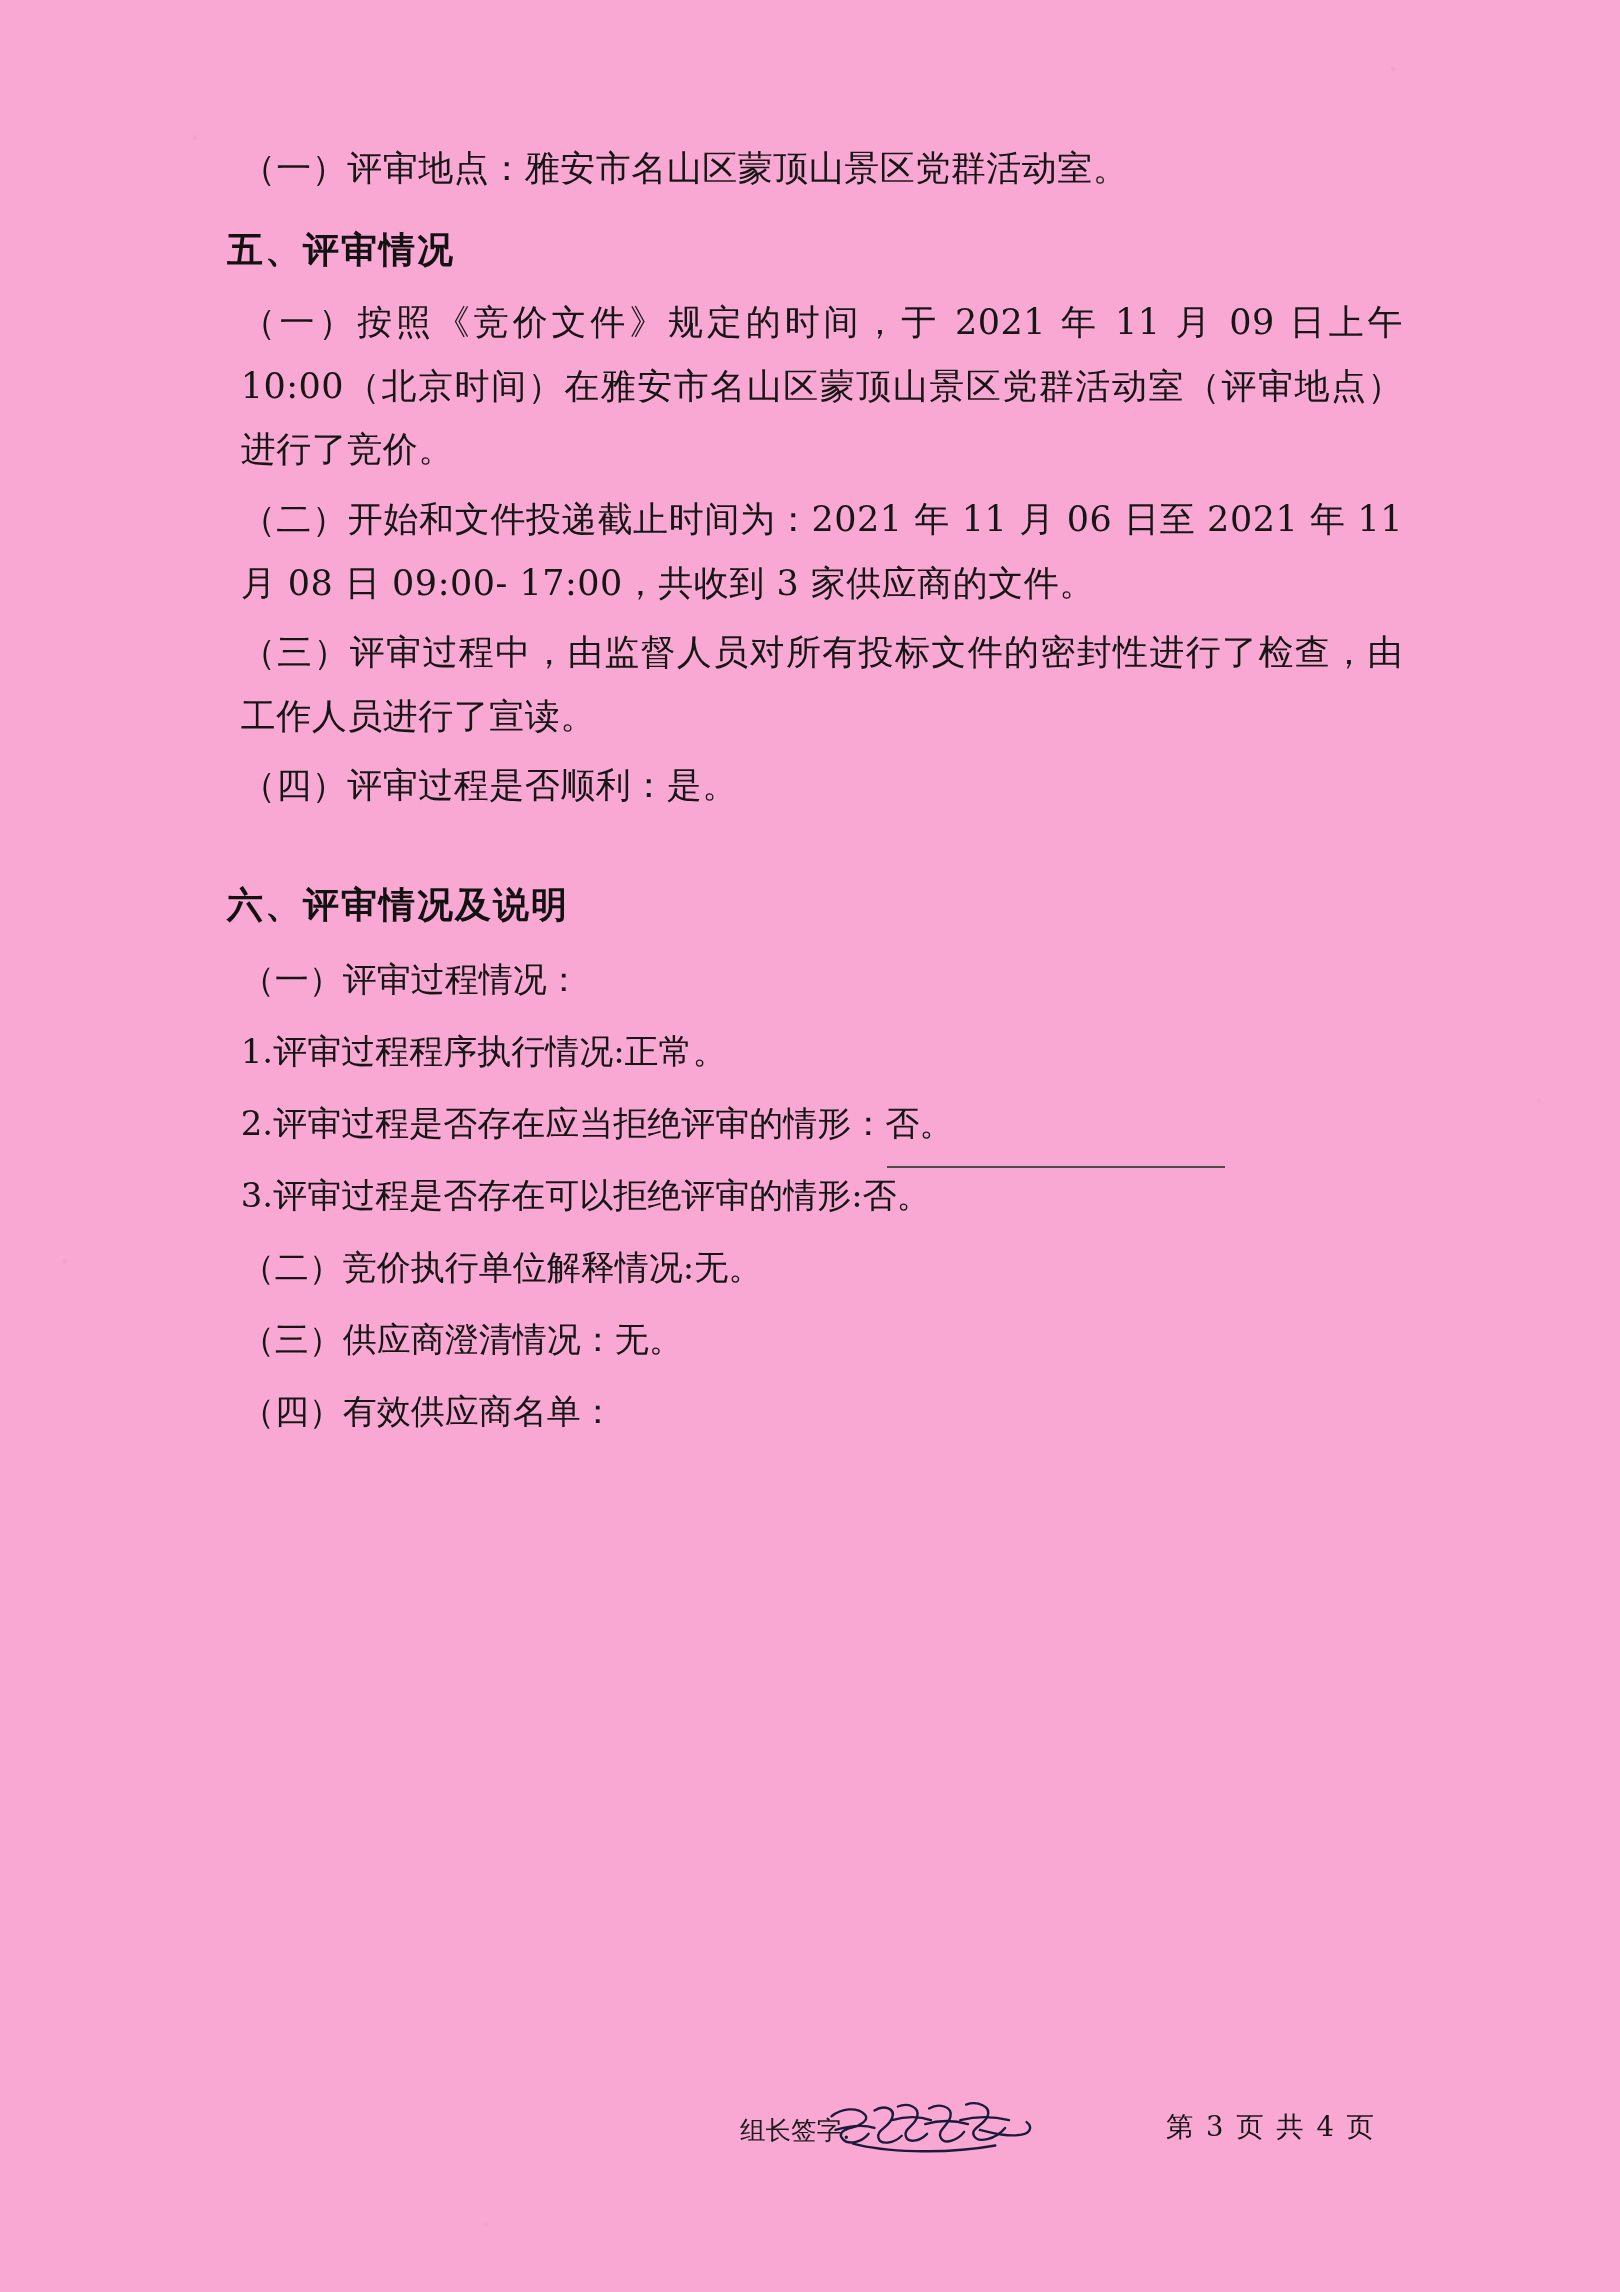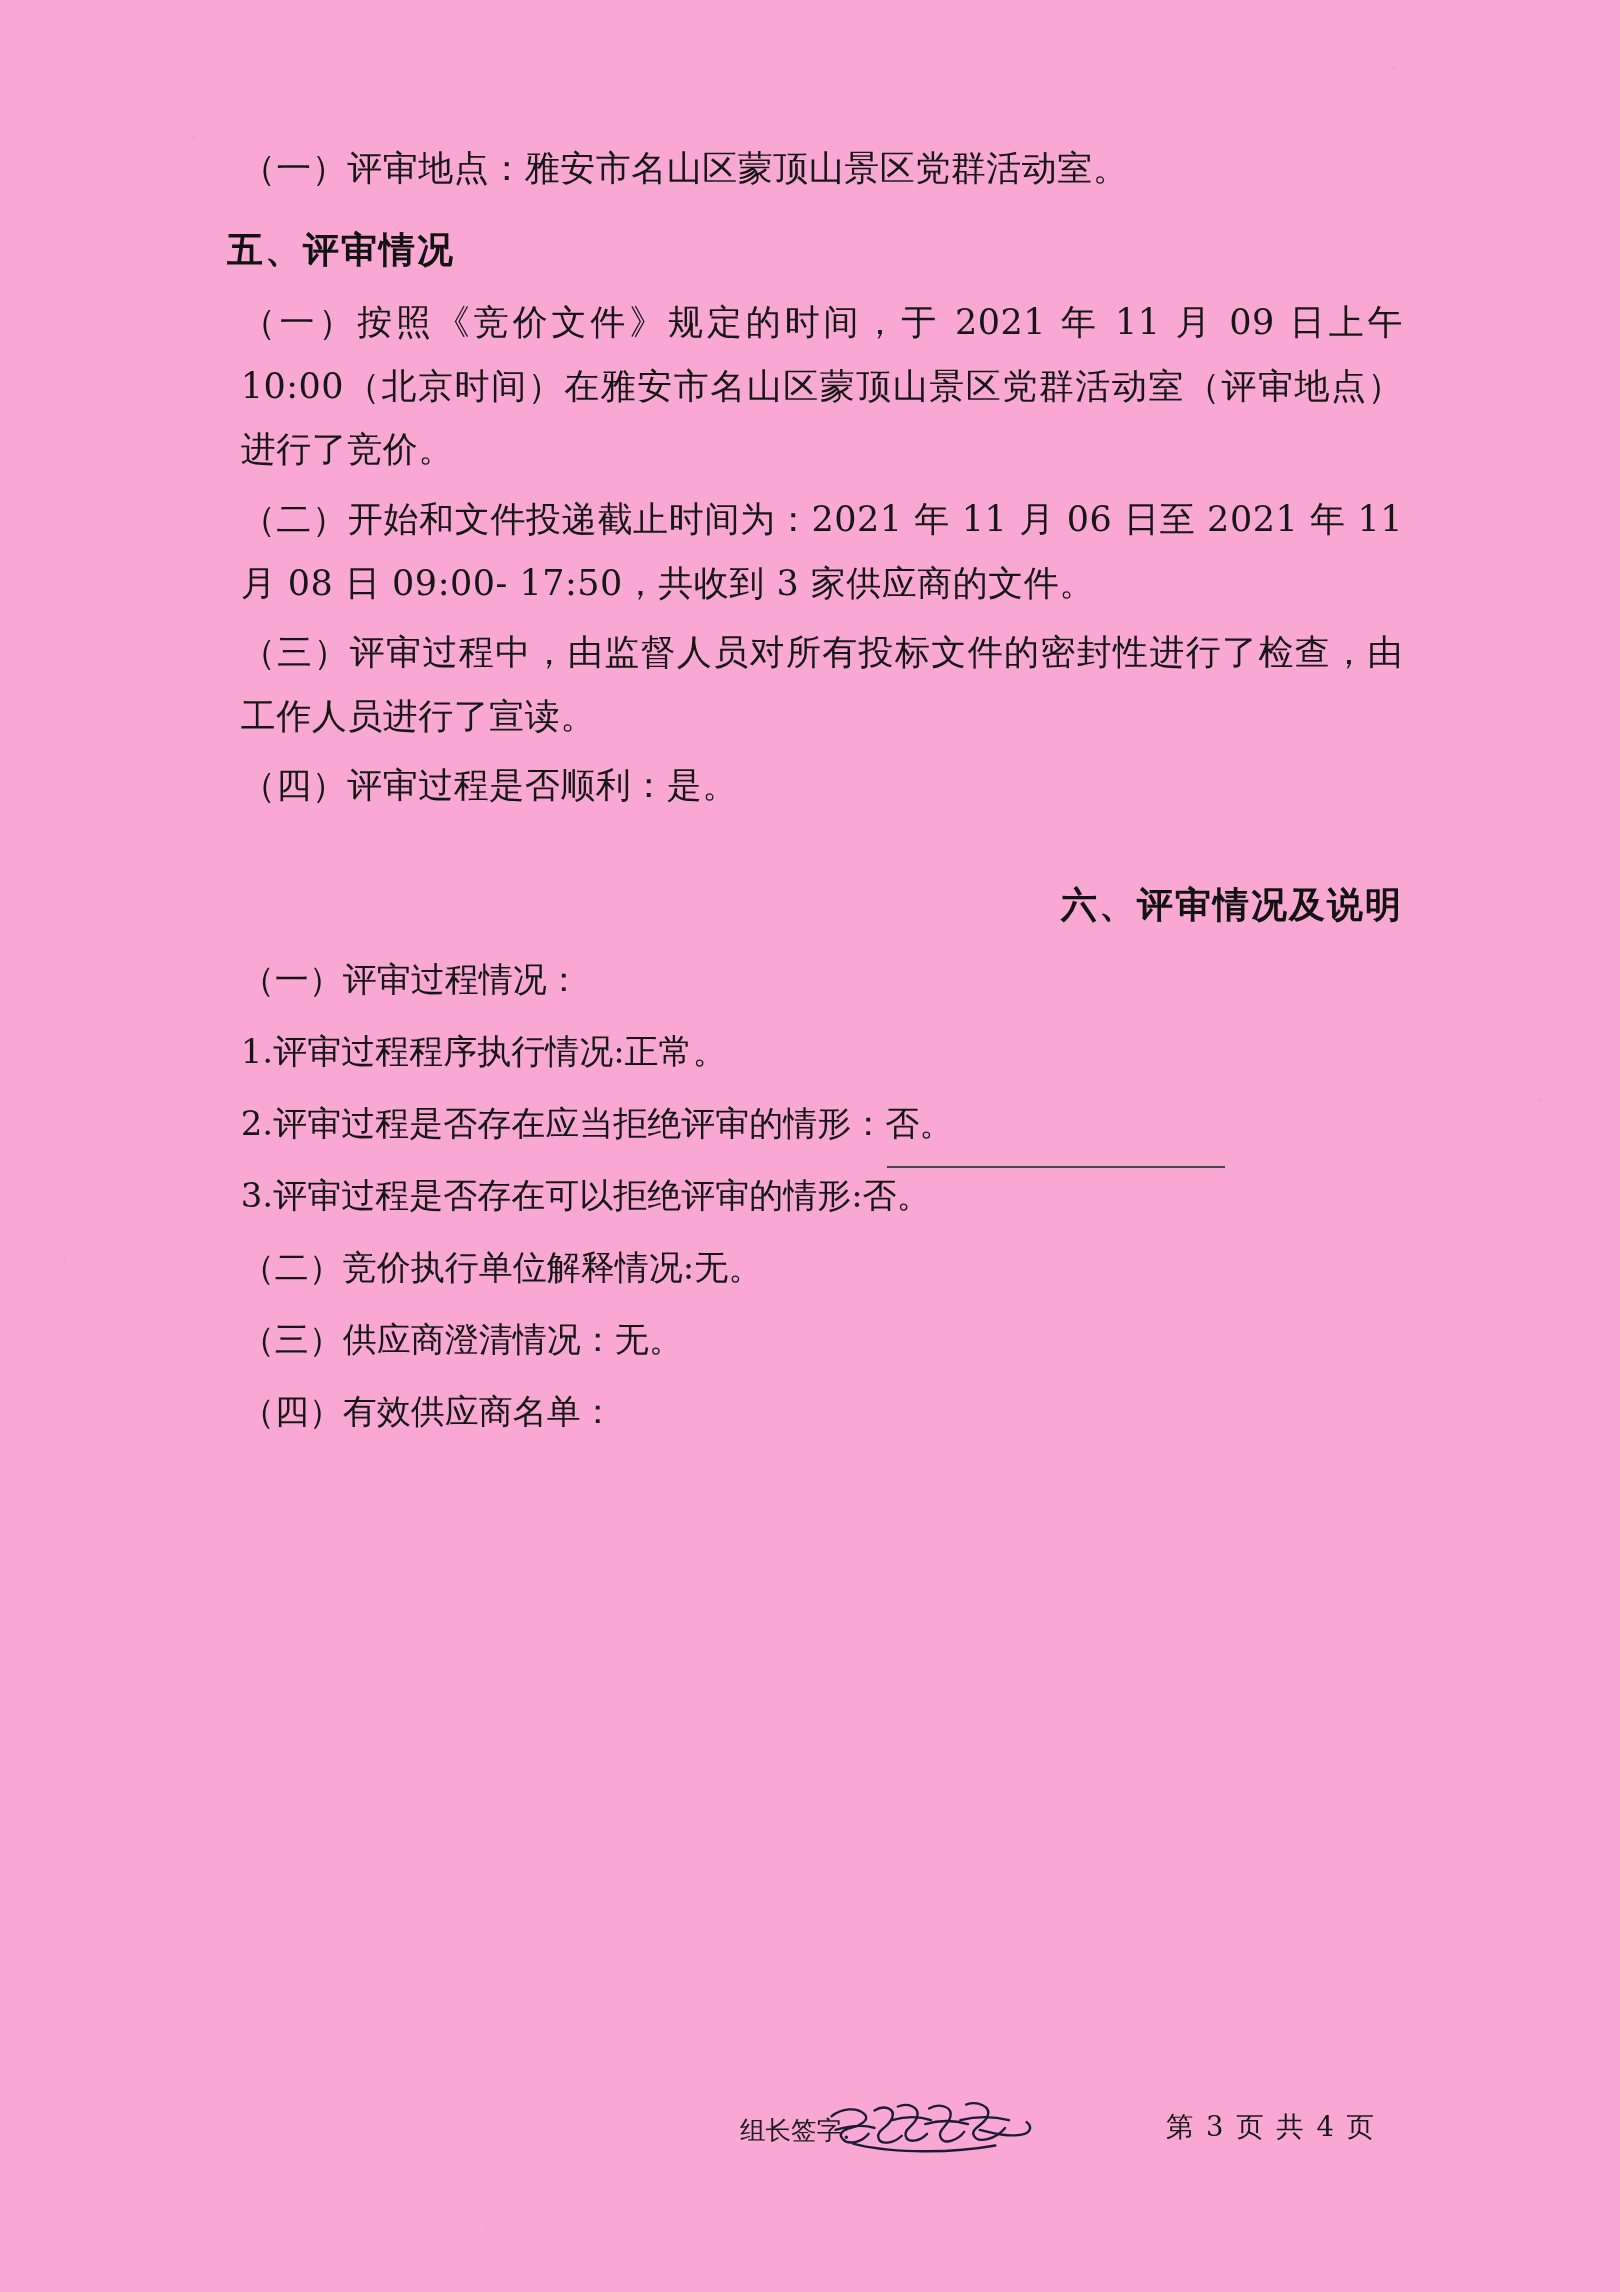--- a/index.html
+++ b/index.html
@@ -53,21 +53,21 @@
   .heading {
     margin: 25.5px 0 15.7px 0;
     font-size: 36px;
     letter-spacing: 2px;
     font-weight: 600;
     color: #121212;
   }
   .heading-2 {
     margin: 63px 0 21.6px 0;
     font-size: 36px;
-    text-align: right;
+    text-align: left;
     letter-spacing: 2px;
     font-weight: 600;
     color: #121212;
   }
   .list-para {
     margin: 0 0 17.6px 0;
     font-size: 34px;
     line-height: 1.6;
     padding-left: 13.7px;
     color: #161616;
@@ -117,21 +117,21 @@
 <div class="page">
   <div class="scan-noise"></div>
 
   <div class="content">
 
     <p class="para indent">（一）评审地点：雅安市名山区蒙顶山景区党群活动室。</p>
 
     <div class="heading">五、评审情况</div>
 
     <p class="para indent">（一）按照《竞价文件》规定的时间，于 2021 年 11 月 09 日上午 10:00（北京时间）在雅安市名山区蒙顶山景区党群活动室（评审地点）进行了竞价。</p>
-    <p class="para indent">（二）开始和文件投递截止时间为：2021 年 11 月 06 日至 2021 年 11 月 08 日 09:00- 17:50，共收到 3 家供应商的文件。</p>
+    <p class="para indent">（二）开始和文件投递截止时间为：2021 年 11 月 06 日至 2021 年 11 月 08 日 09:00- 17:00，共收到 3 家供应商的文件。</p>
     <p class="para indent">（三）评审过程中，由监督人员对所有投标文件的密封性进行了检查，由工作人员进行了宣读。</p>
     <p class="para indent">（四）评审过程是否顺利：是。</p>
 
     <div class="heading-2">六、评审情况及说明</div>
 
     <p class="list-para">（一）评审过程情况：</p>
     <p class="list-para">1.评审过程程序执行情况:正常。</p>
     <p class="list-para">2.评审过程是否存在应当拒绝评审的情形：否。</p>
     <p class="list-para">3.评审过程是否存在可以拒绝评审的情形:否。</p>
     <p class="list-para">（二）竞价执行单位解释情况:无。</p>

